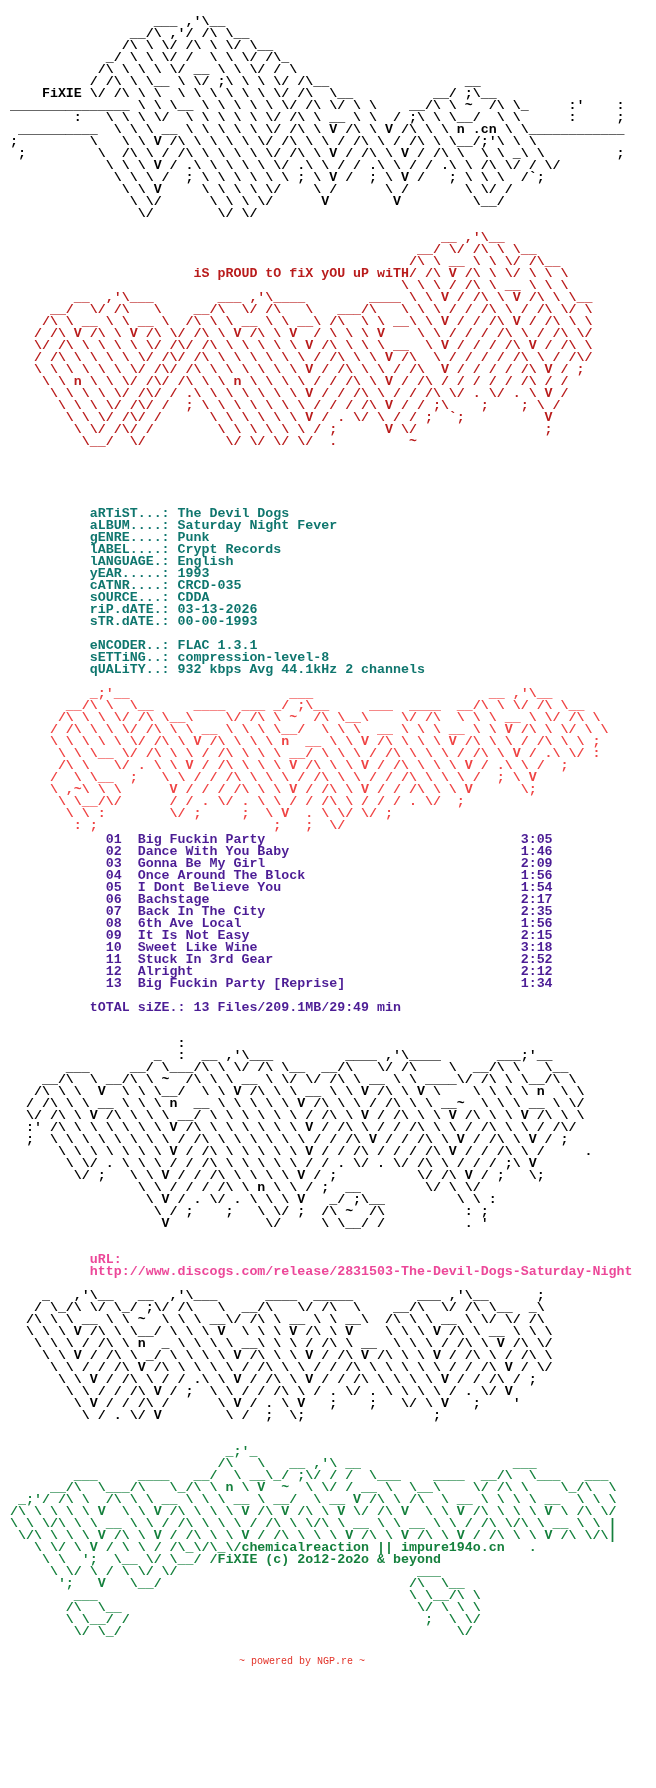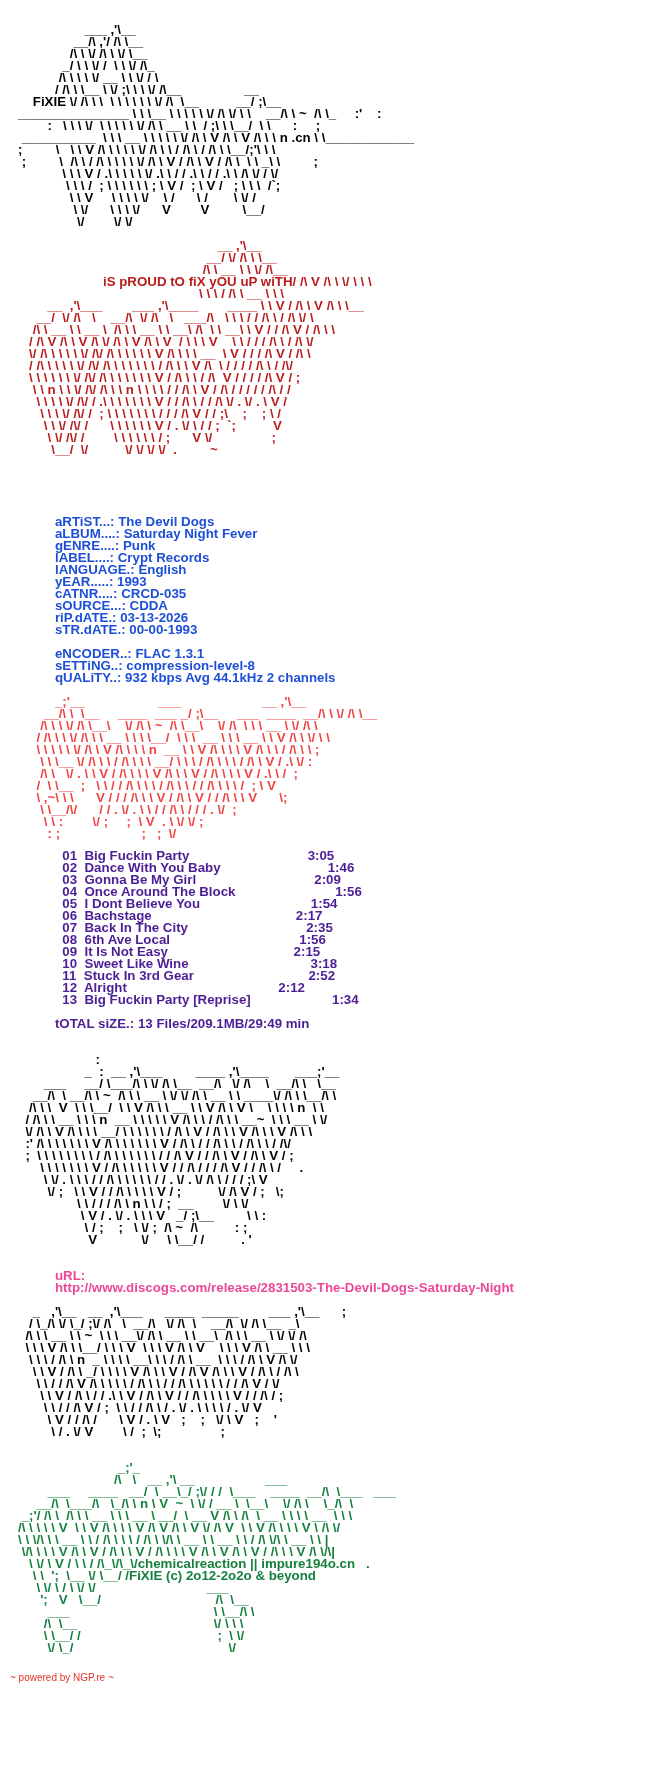--- a/index.html
+++ b/index.html
@@ -1,23 +1,23 @@
 <!DOCTYPE html>
 <html><head>
 <meta charset="utf-8">
 <style>
   html,body{margin:0;padding:0}
   body{width:656px;height:1788px;background:#fff;overflow:hidden}
-  pre{margin:10px;font-family:Liberation Sans, sans-serif;font-weight:bold;
+  pre{margin:2px;font-family:Liberation Mono, monospace;font-weight:bold;
       font-size:13.3px;line-height:12px;color:#000;white-space:pre}
   .nfo{padding:14px 0 0 8px}
   .mt12{margin-top:12px}
   .mt24{margin-top:24px}
   .mt60{margin-top:60px}
-  #powered{font-weight:normal;font-size:10px;line-height:15px;text-align:left;
+  #powered{font-weight:normal;font-size:10px;line-height:15px;text-align:center;
            margin-top:16px;width:600px}
 </style>
 </head>
 <body style="background: rgb(255, 255, 255);">
 
 <div class="nfo">
   <pre style="color: rgb(0, 0, 0);">                  ___ ,'\__
                __/\ ,'/ /\ \__
               /\ \ \/ /\ \ \/ \__
             _/ \ \ \/ /  \ \ \/ /\_
@@ -45,21 +45,21 @@
    / /\ V /\ \ V /\ \/ /\ \ V /\ \ V  / \ \ \ V    \ \ / / / /\ \ / /\ \/
    \/ /\ \ \ \ \ \/ /\/ /\ \ \ \ \ \ V /\ \ \ \ __  \ V / / / /\ V / /\ \
    / /\ \ \ \ \ \/ /\/ /\ \ \ \ \ \ \ / /\ \ \ V /\  \ / / / / /\ \ / /\/
    \ \ \ \ \ \ \/ /\/ /\ \ \ \ \ \ \ V / /\ \ \ / /\  V / / / / /\ V / ;
     \ \ n \ \ \/ /\/ /\ \ \ n \ \ \ \ / / /\ \ V / /\ / / / / / /\ / /
      \ \ \ \ \/ /\/ / .\ \ \ \ \ \ \ V / / /\ \ / / /\ \/ . \/ . \ V /
       \ \ \ \/ /\/ /  ; \ \ \ \ \ \ \ / / / /\ V / / ;\    ;    ; \ /
        \ \ \/ /\/ /      \ \ \ \ \ \ V / . \/ \ / / ;  `;          V
         \ \/ /\/ /        \ \ \ \ \ \ / ;      V \/                ;
          \__/  \/          \/ \/ \/ \/  .         ~</pre>
-  <pre id="release" class="mt60" style="color: #1d4ed8;">          aRTiST...: The Devil Dogs
+  <pre id="release" class="mt60" style="color: #0f766e;">          aRTiST...: The Devil Dogs
           aLBUM....: Saturday Night Fever
           gENRE....: Punk
           lABEL....: Crypt Records
           lANGUAGE.: English
           yEAR.....: 1993
           cATNR....: CRCD-035
           sOURCE...: CDDA
           riP.dATE.: 03-13-2026
           sTR.dATE.: 00-00-1993
 

